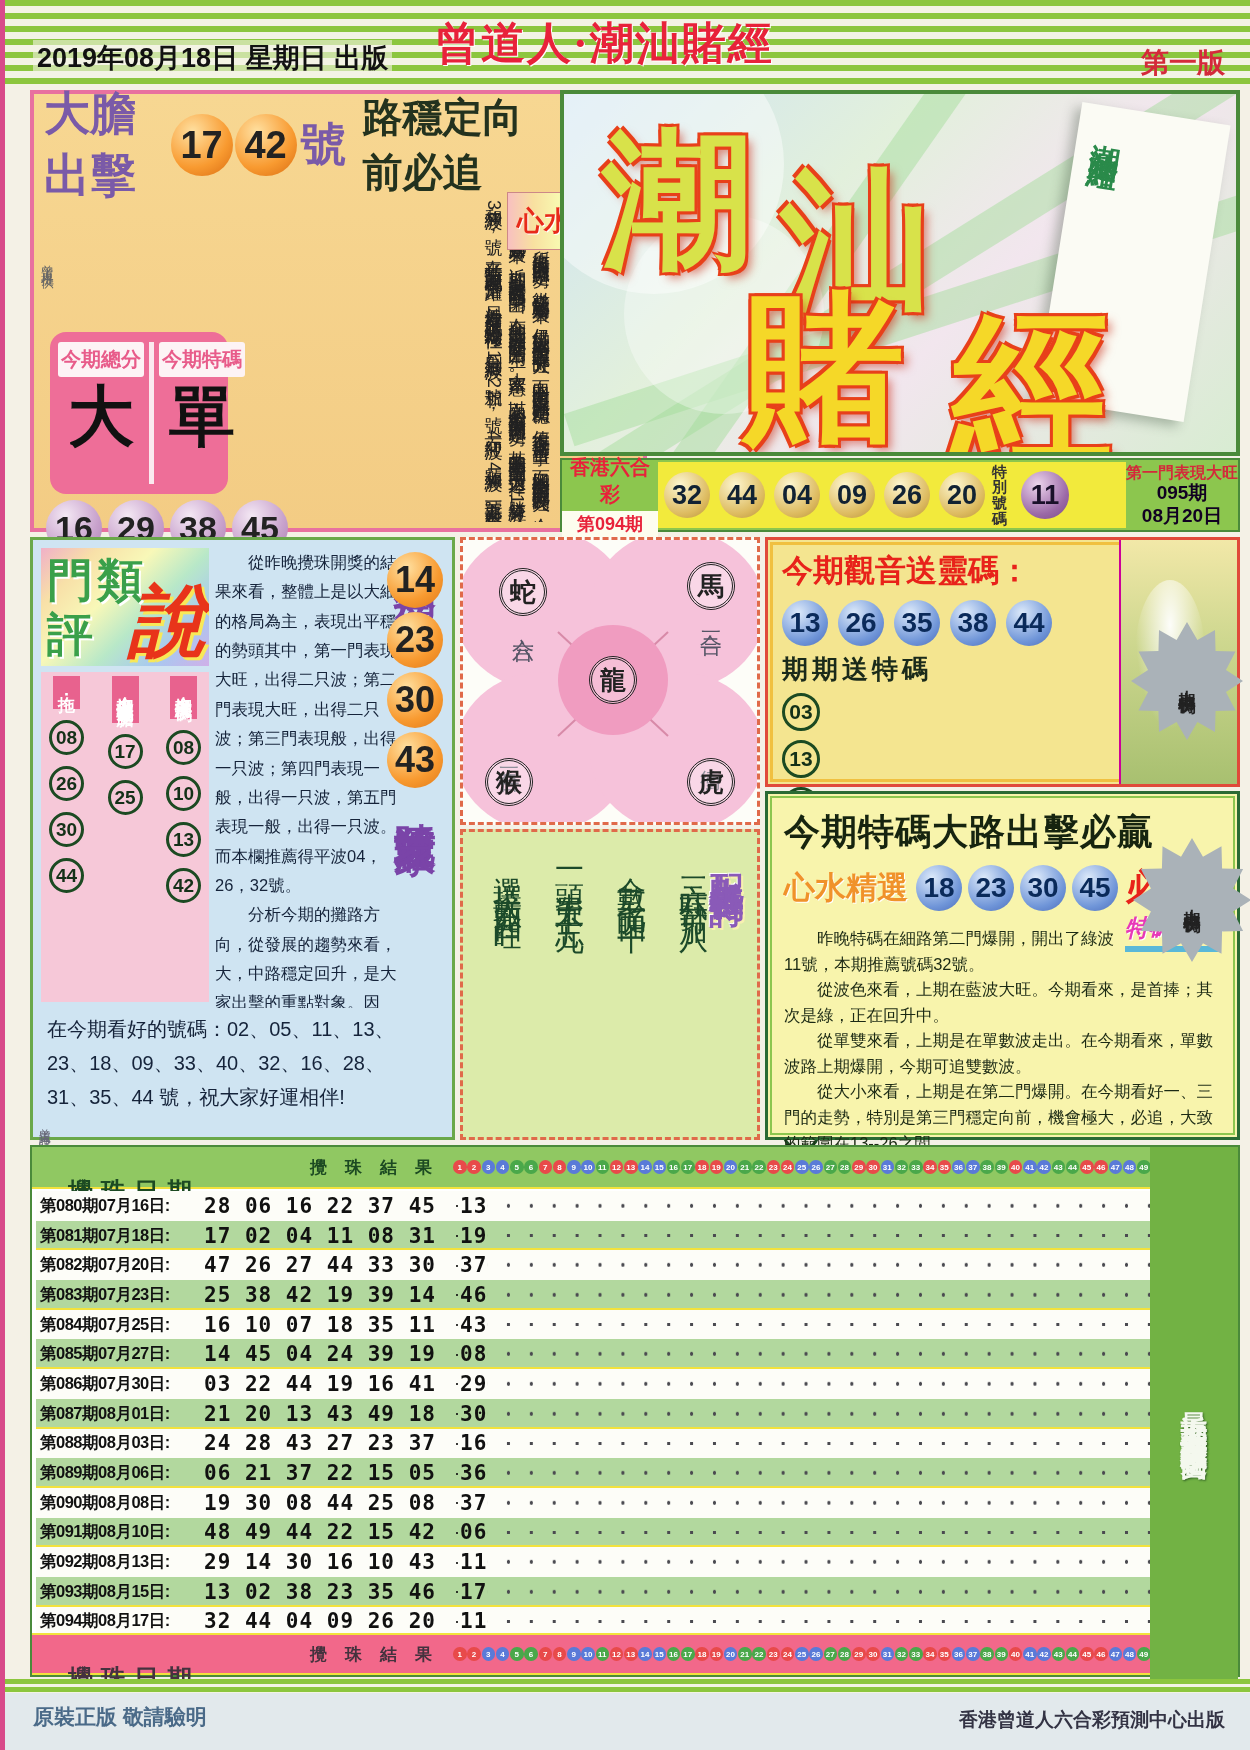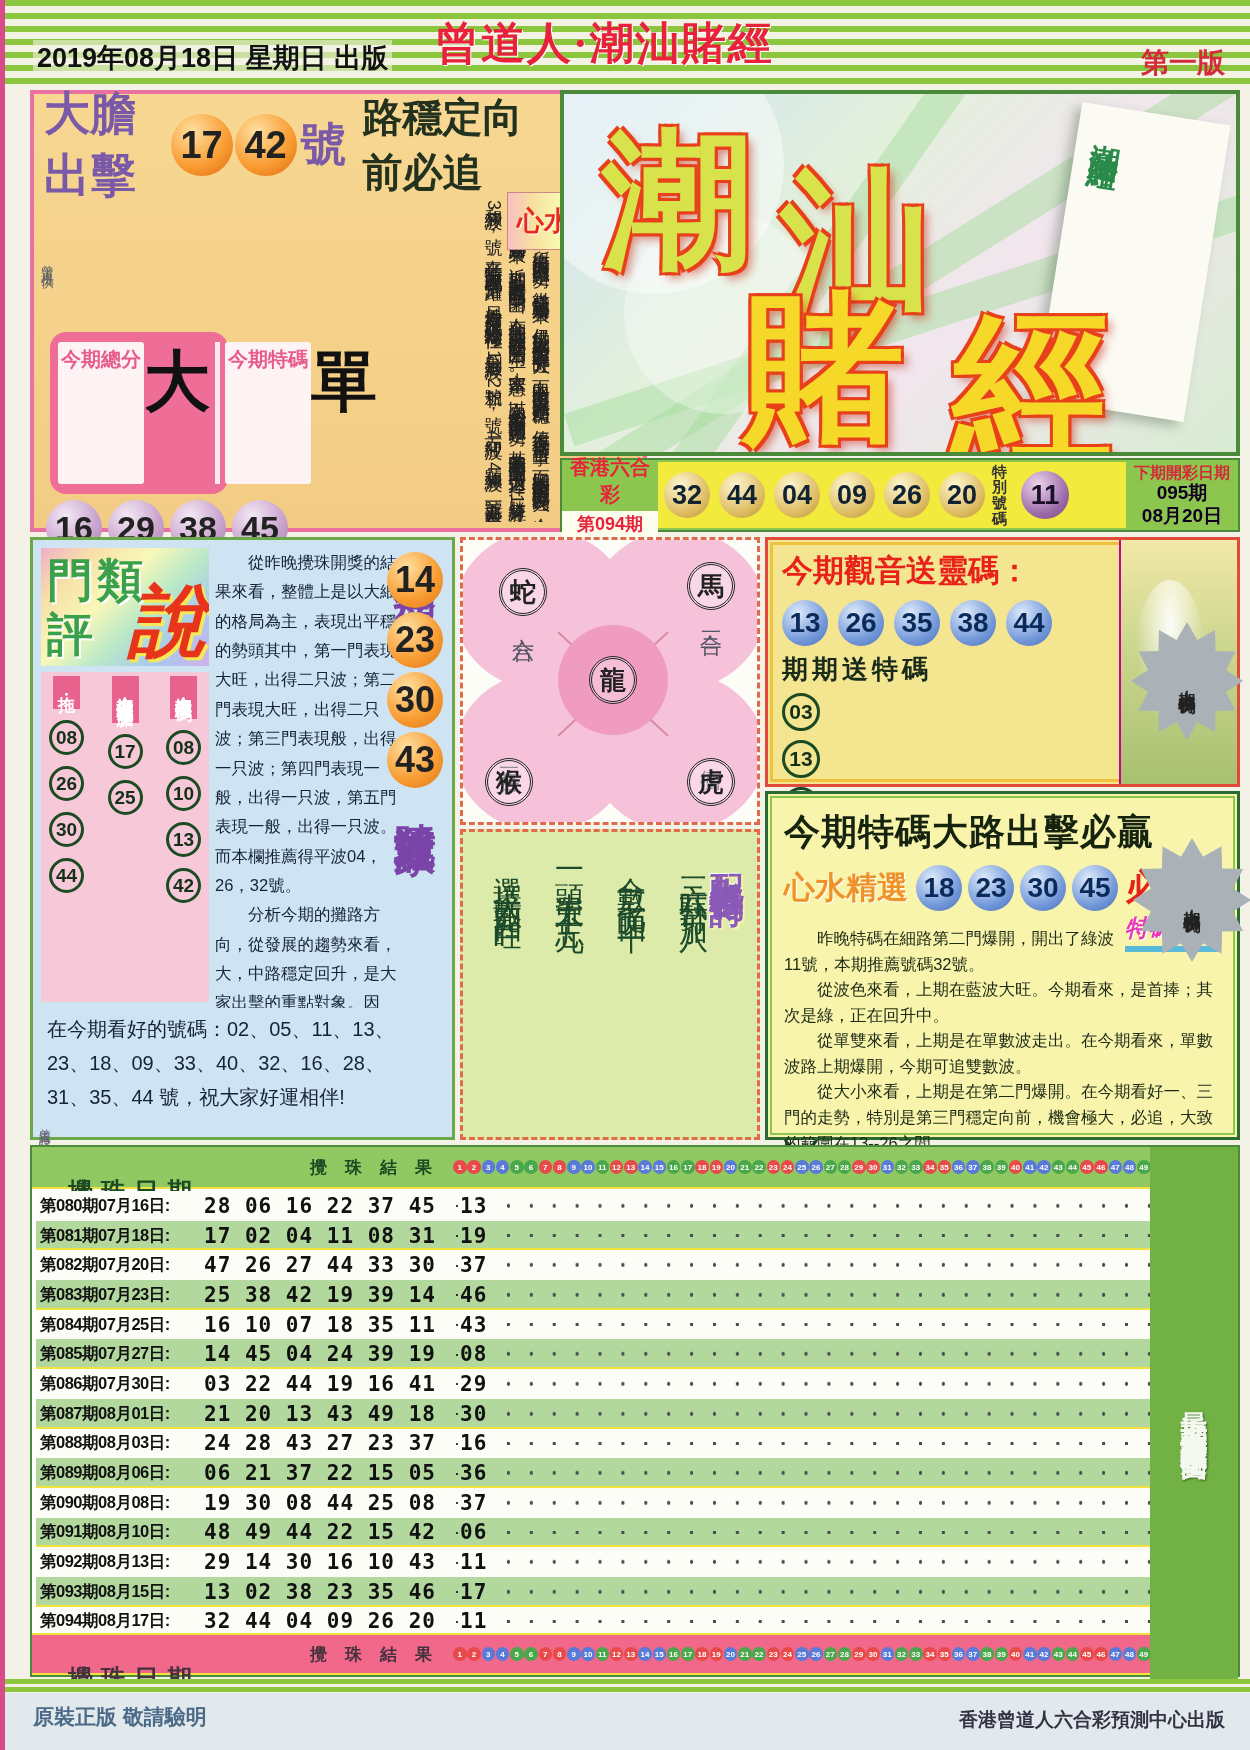--- a/index.html
+++ b/index.html
@@ -46,21 +46,21 @@
                letter-spacing:2px; overflow:hidden; }
   .tip-badge { position:absolute; right:8px; top:98px; width:128px; height:58px;
                display:flex; align-items:center; justify-content:center;
                background:linear-gradient(90deg,#f8c0c0,#f8e0a0,#f8f8b0,#b8e8b0,#b0d0f0,#d8b8e8);
                border:1px solid #c88; font-size:27px; font-weight:bold; color:#e82a1a;
                text-shadow:1px 1px 0 #fff; }
   .lead-byline { position:absolute; left:4px; top:160px; writing-mode:vertical-rl;
                  font-size:13px; color:#666; letter-spacing:3px; }
   .lead-sum { position:absolute; left:16px; top:238px; width:178px; height:162px;
               background:#ee6e98; border-radius:16px; display:flex; gap:5px; padding:10px 8px; }
-  .sum-cell { flex:1; display:flex; }
+  .sum-cell { flex:1; display:flex; flex-direction:column; align-items:center; }
   .sum-cell + .sum-cell { border-left:5px solid #fbe9ef; padding-left:5px; }
   .sum-label { background:#fdf3f5; color:#e85c8a; font-size:20px; font-weight:bold;
                padding:4px 3px; border-radius:3px; white-space:nowrap; }
   .sum-value { font-size:66px; font-weight:bold; color:#111; font-family:"Liberation Serif",serif; line-height:1.2; }
   .lead-balls { position:absolute; left:12px; top:406px; display:flex; gap:6px; }
 
   
   .review { position:absolute; left:25px; top:537px; width:425px; height:603px;
             background:#cfe4f2; border:3px solid #6aa84a; }
   .rv-title { position:absolute; left:8px; top:8px; width:168px; height:118px;
@@ -380,21 +380,21 @@
           <span class="ball b-gold">44</span>
           <span class="ball b-gold">04</span>
           <span class="ball b-gold">09</span>
           <span class="ball b-gold">26</span>
           <span class="ball b-gold">20</span>
         </span>
       <span class="res-spec-label">特別號碼</span>
       <span class="ball b-violet">11</span>
     </div>
     <div class="res-right">
-      <div class="res-next-label">下期開彩日期</div>
+      <div class="res-next-label">第一門表現大旺</div>
       <div class="res-next">095期</div>
       <div class="res-next">08月20日</div>
     </div>
   </div>
 
   <div class="gy">
     <div class="gy-main">
       <div class="gy-title">今期觀音送靈碼：</div>
       <div class="gy-balls" id="guanyin-balls">
           <span class="ball b-blue">13</span>

